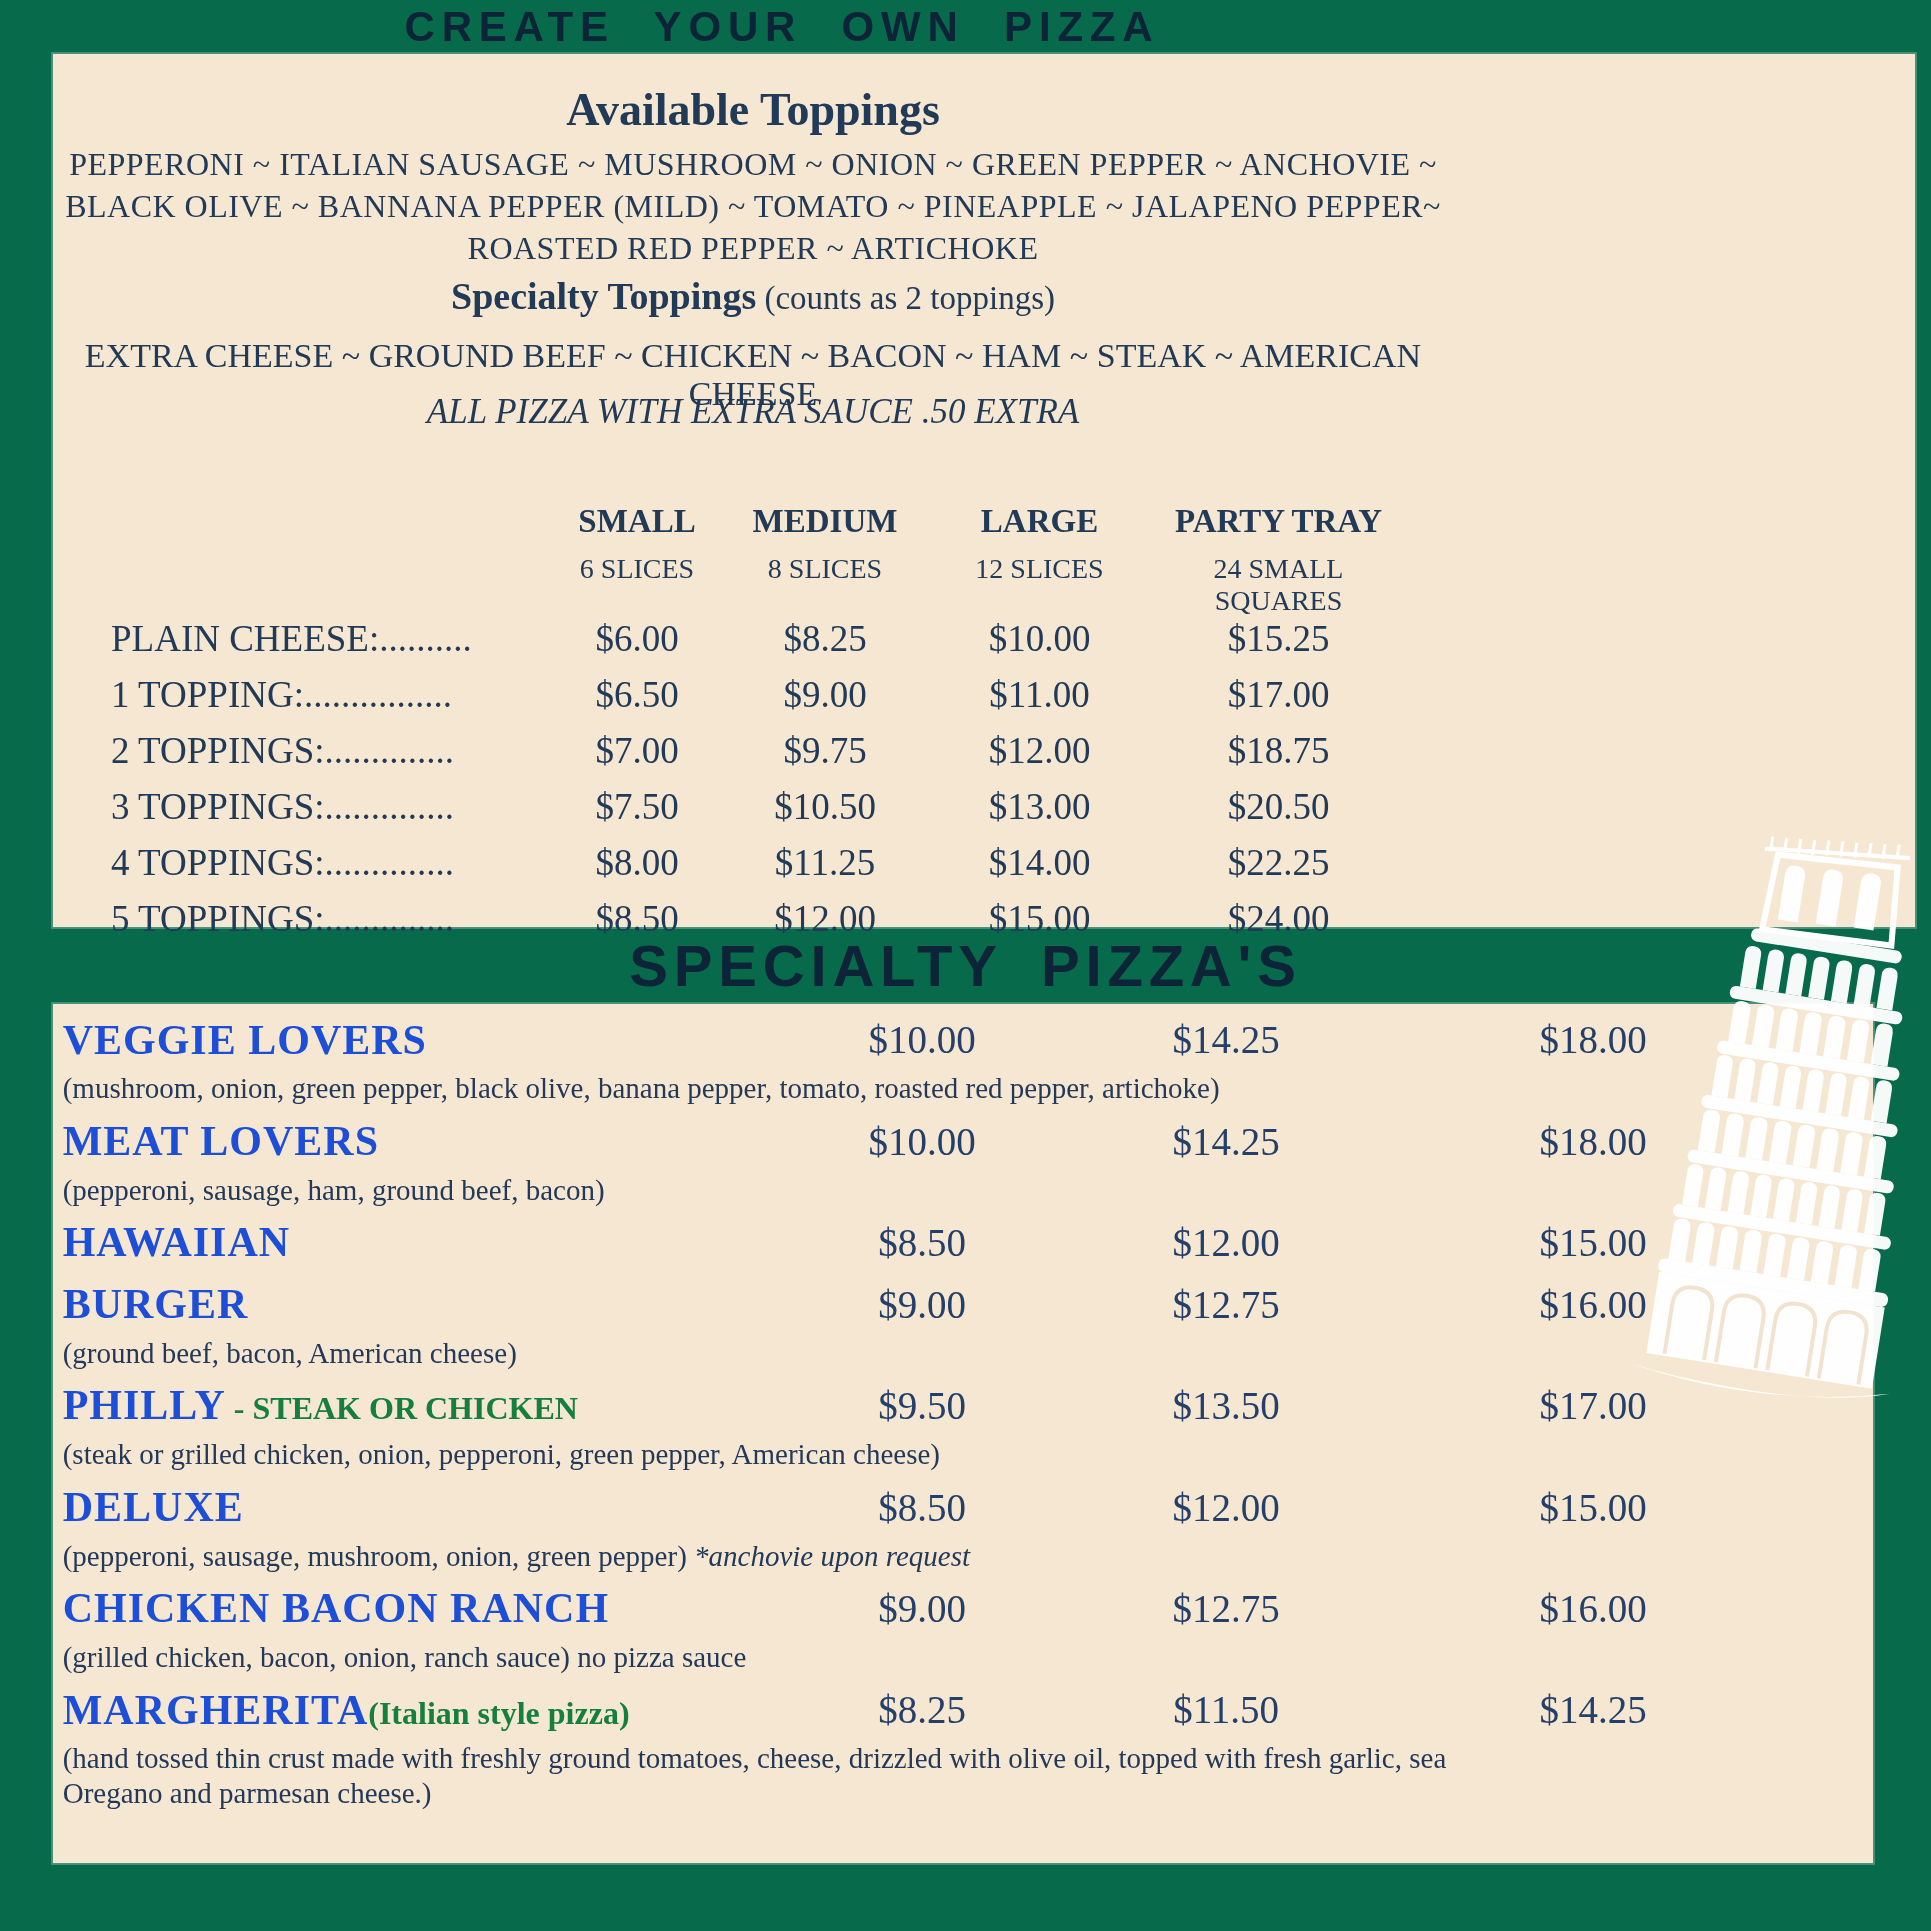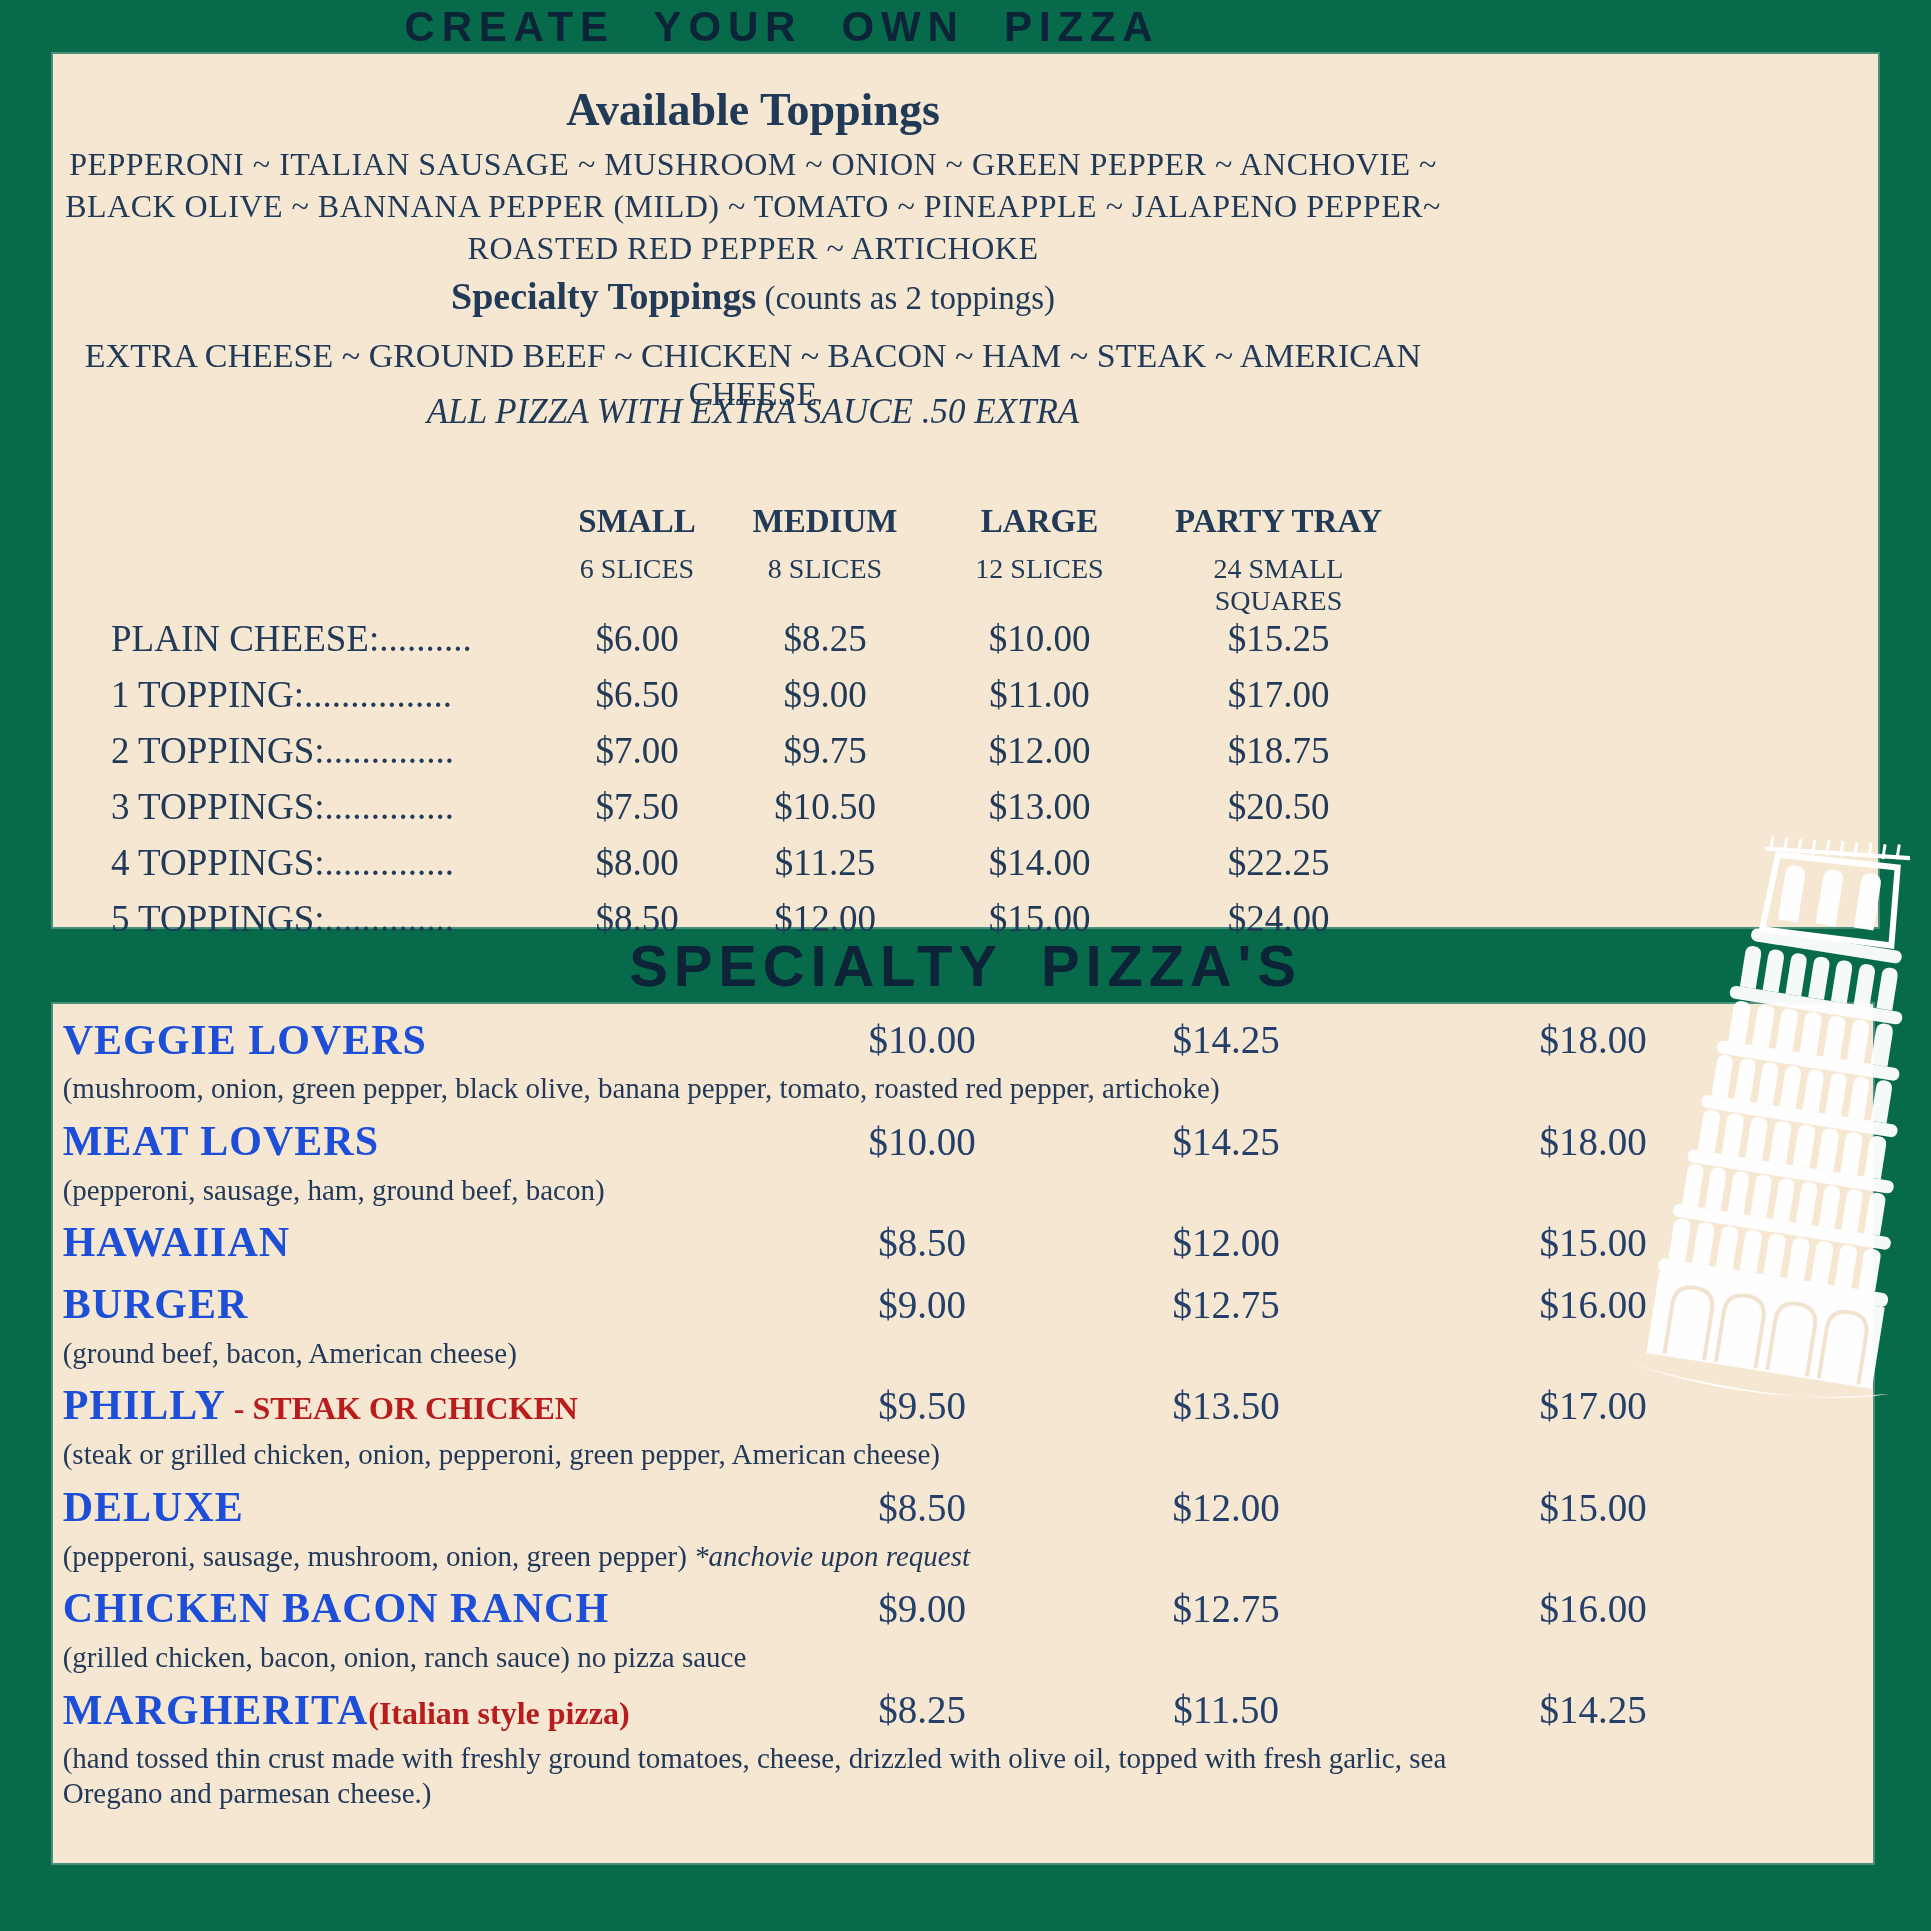--- a/index.html
+++ b/index.html
@@ -15,21 +15,21 @@
     font-family:"Liberation Sans", sans-serif;font-weight:bold;
     color:#0d2337;
   }
   #top-title{top:0;height:56px;line-height:54px;font-size:42px;letter-spacing:6.8px;word-spacing:21px;width:1564px;}
   #band2-title{top:927px;height:77px;line-height:77px;font-size:58px;letter-spacing:5.8px;word-spacing:17.4px;}
   
   .panel{
     position:absolute;background:#f6e7d2;
     box-shadow:0 0 0 1.9px rgba(255,255,255,.28);
   }
-  #panel1{left:53px;top:54px;width:1825px;height:873px;}
+  #panel1{left:53px;top:54px;width:1825px;height:873px;padding-left:37px;}
   #panel2{left:53px;top:1004px;width:1820px;height:859px;padding:0;}
   
   .p1-center{position:absolute;left:0;width:1400px;text-align:center;}
   #avail-heading{top:29px;font-size:46px;font-weight:bold;}
   #topping-lines{top:89px;font-size:32px;line-height:42px;letter-spacing:0.5px;}
   #spec-heading{top:220px;}
   #spec-heading .big{font-size:38px;font-weight:bold;}
   #spec-heading .note{font-size:33px;}
   #spec-line{top:283px;font-size:34px;}
   #sauce-note{top:338px;font-size:35px;font-style:italic;}
@@ -41,21 +41,21 @@
   .c0{width:444px;text-align:left;}
   .c1{width:164px;text-align:center;}
   .c2{width:212px;text-align:center;}
   .c3{width:217px;text-align:center;}
   .c4{width:261px;text-align:center;}
   
   #pizza-list{position:absolute;left:9.7px;top:11.6px;width:1804px;}
   .pz-item{margin-bottom:10.6px;}
   .pz-name-row{position:relative;height:51px;}
   .pz-name{font-size:42px;font-weight:bold;letter-spacing:1px;color:#1d4ed8;}
-  .pz-sub{font-size:32px;font-weight:bold;color:#b91c1c;}
+  .pz-sub{font-size:32px;font-weight:bold;color:#15803d;}
   .pz-price{position:absolute;top:1.9px;width:183px;text-align:center;font-size:39px;color:#24406a;}
   .pz-p0{left:768px;}
   .pz-p1{left:1072px;}
   .pz-p2{left:1439px;}
   .pz-desc{font-size:29px;margin-top:4.8px;line-height:35px;color:#22395a;}
   .pz-desc .it{font-style:italic;}
   .pz-desc2:empty{display:none;}
   .pz-desc2{font-size:29px;line-height:35px;color:#22395a;}
   
   .ghost{position:absolute;transform:scaleX(-1);color:#2b4667;font-family:"Liberation Sans",sans-serif;font-weight:bold;pointer-events:none;}

